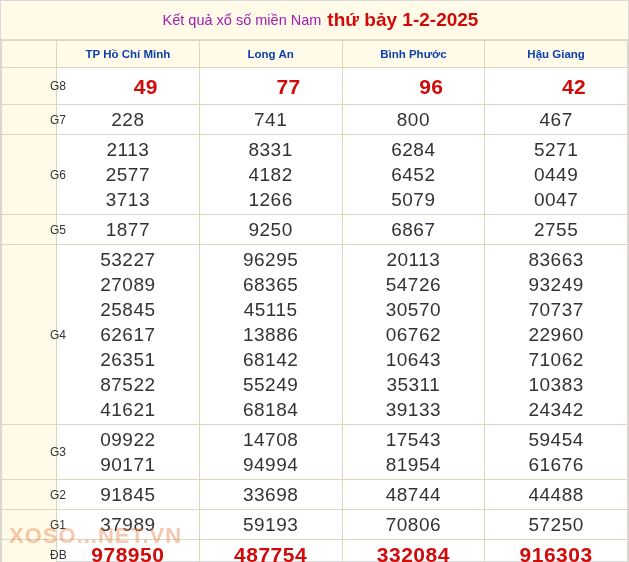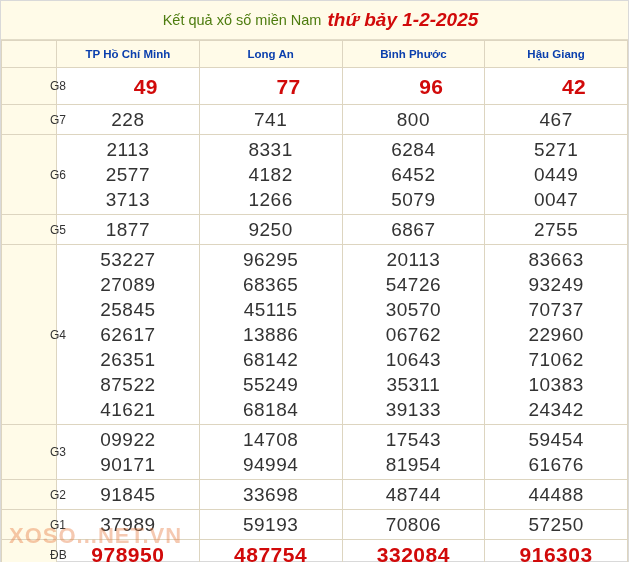--- a/index.html
+++ b/index.html
@@ -23,30 +23,29 @@
   }
   .title-bar {
     height: 38px;
     background: #fffbe8;
     border-bottom: 1px solid #e2dcc8;
     display: flex;
     align-items: center;
     justify-content: center;
   }
   .title-bar .t1 {
-    color: #4d7c0f;
+    color: #a21caf;
     font-size: 14.5px;
     padding-left: 12px;
   }
   .title-bar .t2 {
     color: #d10a0a;
     font-size: 19px;
     font-weight: bold;
     margin-left: 6px;
-    font-style: italic;
   }
   table.lottery {
     width: 100%;
     border-collapse: collapse;
     table-layout: fixed;
   }
   table.lottery th, table.lottery td {
     border: 1px solid #ddd5c0;
     text-align: center;
     vertical-align: middle;

